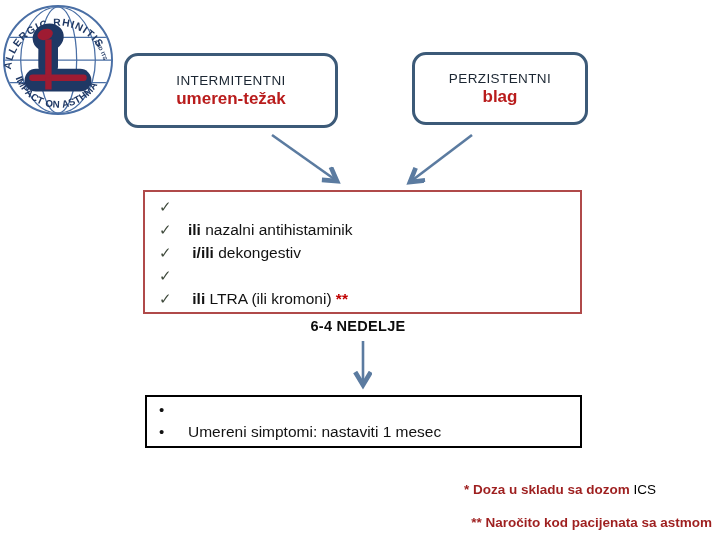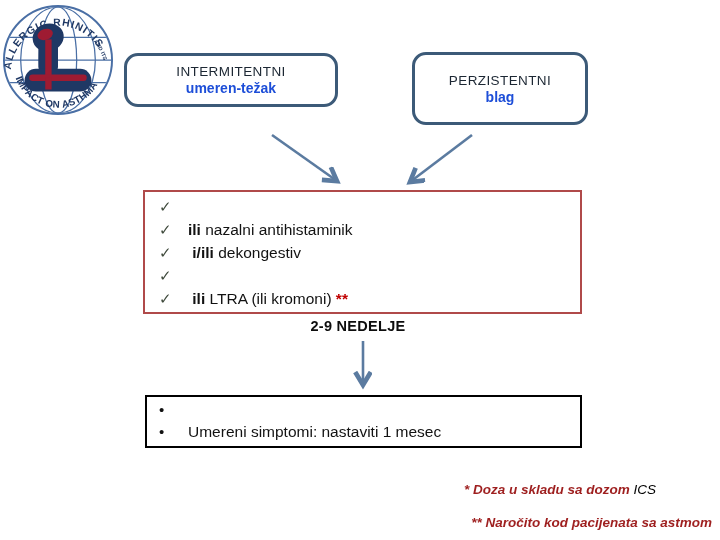--- a/index.html
+++ b/index.html
@@ -11,24 +11,24 @@
 
   
   .logo { position: absolute; left: 2px; top: 0; width: 112px; height: 122px; }
 
   
   .box-top {
     position: absolute; border: 3px solid #3c5a78; border-radius: 14px; background: #fff;
     display: flex; flex-direction: column; align-items: center; justify-content: center; gap: 1px;
     box-sizing: border-box;
   }
-  .box-left  { left: 124px; top: 53px; width: 214px; height: 54px; }
+  .box-left  { left: 124px; top: 53px; width: 214px; height: 75px; }
   .box-right { left: 412px; top: 52px; width: 176px; height: 73px; }
   .box-line1 { font-size: 13.5px; color: #1c2733; letter-spacing: 0.4px; }
-  .box-line2 { font-size: 14px; font-weight: bold; color: #1d4ed8; }
+  .box-line2 { font-size: 17px; font-weight: bold; color: #b91c1c; }
 
   
   .arrows { position: absolute; left: 0; top: 0; width: 720px; height: 540px; pointer-events: none; }
 
   
   .red-box {
     position: absolute; left: 143px; top: 190px; width: 439px; height: 124px;
     border: 2px solid #b04a4a; box-sizing: border-box; background: #fff;
     padding: 3px 0 0 14px;
   }
@@ -47,21 +47,21 @@
   .outcome-box {
     position: absolute; left: 145px; top: 395px; width: 437px; height: 53px;
     border: 2px solid #000; box-sizing: border-box; background: #fff;
     padding: 2px 0 0 12px;
   }
   .bullet-row { display: flex; line-height: 22px; font-size: 15.5px; color: #121212; }
   .bdot { width: 29px; flex: 0 0 29px; font-size: 15px; color: #121212; }
 
   
   .fn { position: absolute; font-size: 13.5px; font-weight: bold; color: #9e1f1f; }
-  .fn b, .fn span { white-space: pre-wrap; font-style: italic; }
+  .fn b, .fn span { white-space: pre-wrap; }
   .fn1 { top: 482px; right: 64px; }
   .fn2 { top: 515px; right: 8px; text-align: center; }
   .fn .tail { color: #000000; font-weight: normal; }
 </style>
 </head>
 <body>
 
 <div id="slide">
 
   <svg class="logo" viewBox="0 0 114 124">
@@ -136,21 +136,21 @@
     </div>
     <div class="item">
       <span class="check">✓</span>
     </div>
     <div class="item">
       <span class="check">✓</span>
       <span class="itext"><b> ili</b><span> LTRA (ili kromoni)</span><b class="ast"> **</b></span>
     </div>
   </div>
 
-  <div class="interval">2-9 NEDELJE</div>
+  <div class="interval">6-4 NEDELJE</div>
 
   <div class="outcome-box">
     <div class="bullet-row">
       <span class="bdot">•</span>
     </div>
     <div class="bullet-row">
       <span class="bdot">•</span>
       <span>Umereni simptomi: nastaviti 1 mesec</span>
     </div>
   </div>

